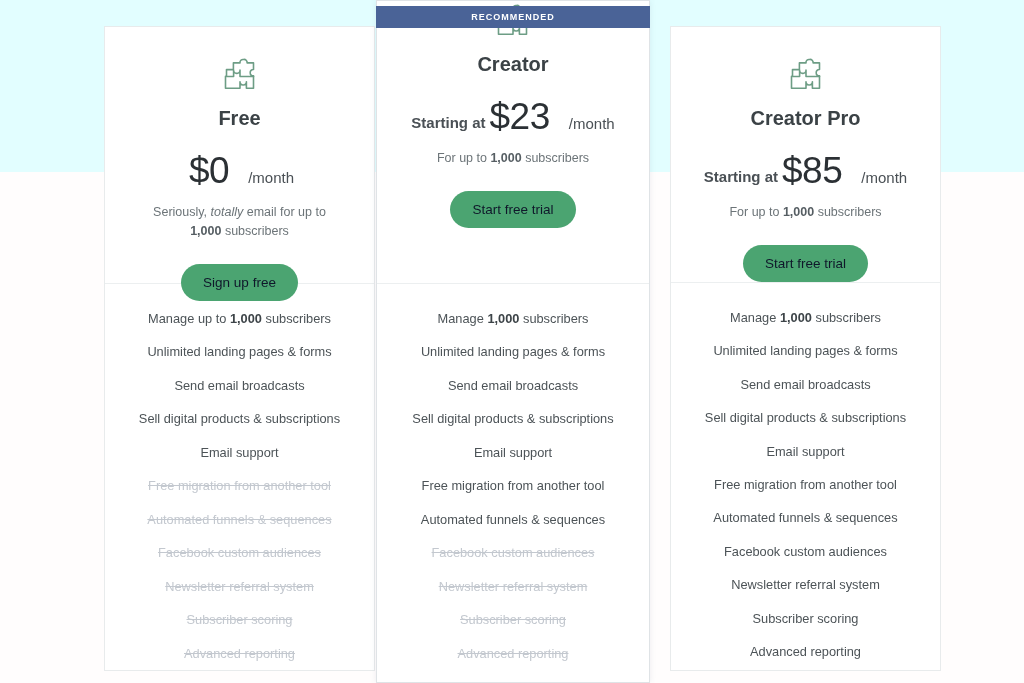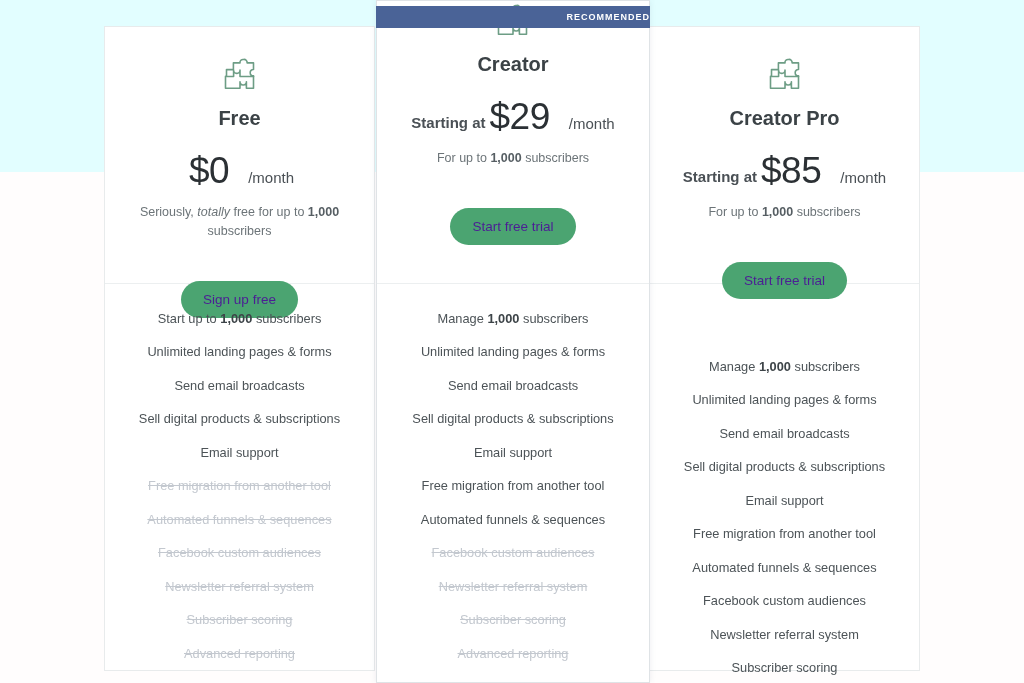--- a/index.html
+++ b/index.html
@@ -46,21 +46,21 @@
     width: 271px;
     height: 645px;
     background: #ffffff;
     border: 1px solid #e8ebec;
     box-sizing: border-box;
     display: flex;
     flex-direction: column;
     align-items: flex-end;
   }
   .plan-card.free      { left: 0px; }
-  .plan-card.pro       { left: 545px; gap: 48px; }
+  .plan-card.pro       { left: 566px; }
 
   .plan-card.featured {
     left: 272px;
     top: 0px;
     width: 274px;
     height: 683px;
     border: 1px solid #dfe3e6;
     box-shadow: 0 0 6px rgba(70,90,120,0.10);
     z-index: 4;
   }
@@ -72,21 +72,21 @@
     top: 6px;
     width: 274px;
     height: 22px;
     background: #4a6397;
     color: #ffffff;
     font-size: 9px;
     letter-spacing: 1.0px;
     font-weight: bold;
     display: flex;
     align-items: center;
-    justify-content: flex-end;
+    justify-content: center;
     box-sizing: border-box;
     z-index: 6;
   }
 
   
   .card-head {
     width: 100%;
     box-sizing: border-box;
     display: flex;
     flex-direction: column;
@@ -139,27 +139,27 @@
     font-size: 12.5px;
     line-height: 1.5;
     color: #6c7478;
     text-align: center;
     max-width: 200px;
   }
   .price-note i { font-style: italic; }
   .price-note b { font-weight: bold; color: #565e63; }
 
   .cta-button {
-    margin-top: 40px;
+    margin-top: 23px;
     min-width: 108px;
     padding: 11px 22px;
     border: none;
     border-radius: 22px;
     background: #4ba471;
-    color: #4c1d95;
+    color: #0f172a;
     font-family: "Liberation Sans", sans-serif;
     font-size: 13.5px;
     cursor: pointer;
     white-space: nowrap;
   }
 
   
   .feature-list {
     list-style: none;
     margin: 0;
@@ -207,25 +207,25 @@
             <path d="M5.5 21.3 v11.9 h14.5 v-6.5 a3 3 0 0 0 3.2 3.3 a3 3 0 0 0 3.2-3.3 v6.5 h7.1 v-11.9"></path>
           </g>
         </svg>
       </span>
       <div class="plan-name">Free</div>
       <div class="price-row">
         <span class="price-prefix"></span>
         <span class="price-amount">$0</span>
         <span class="price-period">/month</span>
       </div>
-      <div class="price-note"><span>Seriously, </span><i>totally</i><span> free for up to </span><b>1,000</b><span> subscribers</span></div>
+      <div class="price-note"><span>Seriously, </span><i>totally</i><span> email for up to </span><b>1,000</b><span> subscribers</span></div>
       <button class="cta-button">Sign up free</button>
     </div>
     <ul class="feature-list">
-        <li class="feature-item"><span>Start up to </span><b>1,000</b><span> subscribers</span></li>
+        <li class="feature-item"><span>Manage up to </span><b>1,000</b><span> subscribers</span></li>
         <li class="feature-item"><span>Unlimited landing pages &amp; forms</span></li>
         <li class="feature-item"><span>Send email broadcasts</span></li>
         <li class="feature-item"><span>Sell digital products &amp; subscriptions</span></li>
         <li class="feature-item"><span>Email support</span></li>
         <li class="feature-item disabled"><span>Free migration from another tool</span></li>
         <li class="feature-item disabled"><span>Automated funnels &amp; sequences</span></li>
         <li class="feature-item disabled"><span>Facebook custom audiences</span></li>
         <li class="feature-item disabled"><span>Newsletter referral system</span></li>
         <li class="feature-item disabled"><span>Subscriber scoring</span></li>
         <li class="feature-item disabled"><span>Advanced reporting</span></li>
@@ -238,21 +238,21 @@
         <svg width="40" height="38" viewBox="0 0 40 38">
           <g fill="none" stroke="#6d9d85" stroke-width="1.6" stroke-linejoin="round" stroke-linecap="round">
             <path d="M23.5 4.5 a3 3 0 0 1 3.6 3.4 h6.4 v6.6 a3 3 0 0 0-3.3 3.2 a3 3 0 0 0 3.3 3.2 v0.6 h-13.5 v-6.4 a3 3 0 0 1-3.2 3.3 a3 3 0 0 1-3.2-3.3 v6.4 h-7.1 v-6.9 h6.9 v-6.7 h6.6 a3 3 0 0 1 3.5-3.4 z"></path>
             <path d="M5.5 21.3 v11.9 h14.5 v-6.5 a3 3 0 0 0 3.2 3.3 a3 3 0 0 0 3.2-3.3 v6.5 h7.1 v-11.9"></path>
           </g>
         </svg>
       </span>
       <div class="plan-name">Creator</div>
       <div class="price-row">
         <span class="price-prefix">Starting at</span>
-        <span class="price-amount">$29</span>
+        <span class="price-amount">$23</span>
         <span class="price-period">/month</span>
       </div>
       <div class="price-note"><span>For up to </span><b>1,000</b><span> subscribers</span></div>
       <button class="cta-button">Start free trial</button>
     </div>
     <ul class="feature-list">
         <li class="feature-item"><span>Manage </span><b>1,000</b><span> subscribers</span></li>
         <li class="feature-item"><span>Unlimited landing pages &amp; forms</span></li>
         <li class="feature-item"><span>Send email broadcasts</span></li>
         <li class="feature-item"><span>Sell digital products &amp; subscriptions</span></li>

